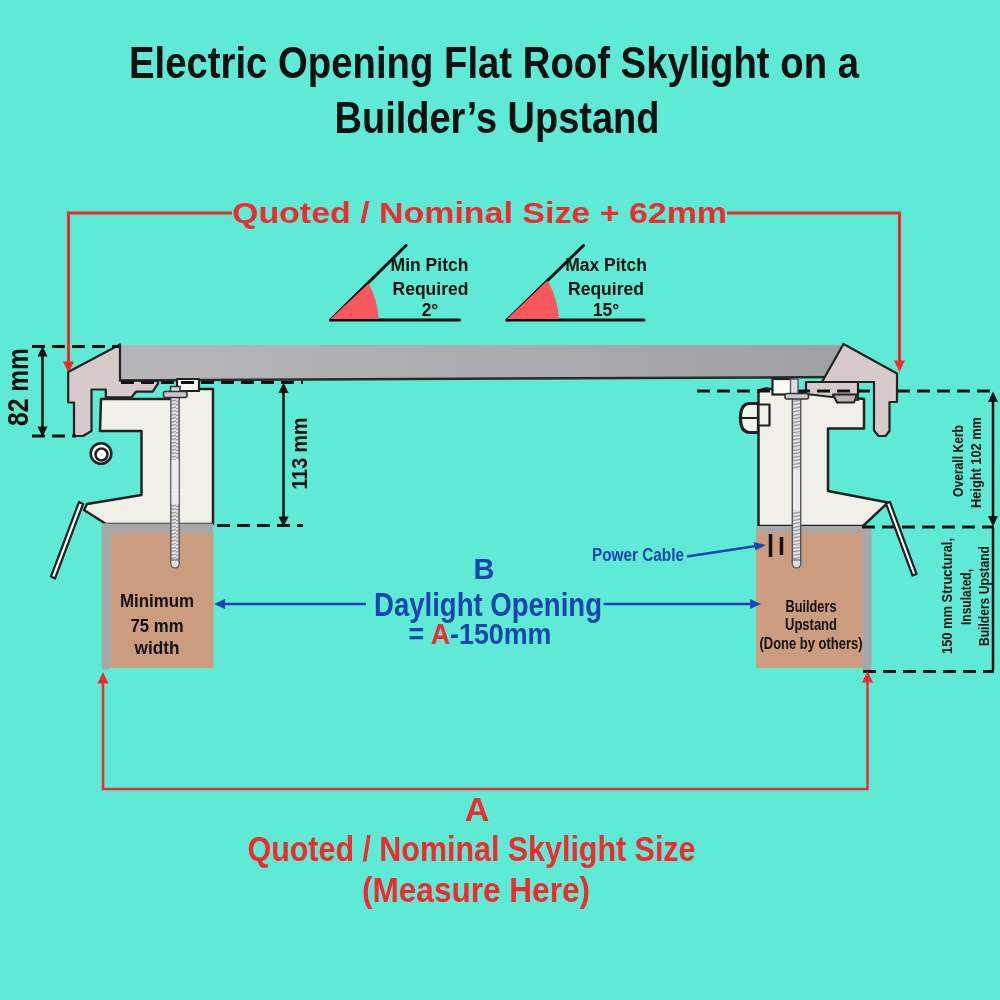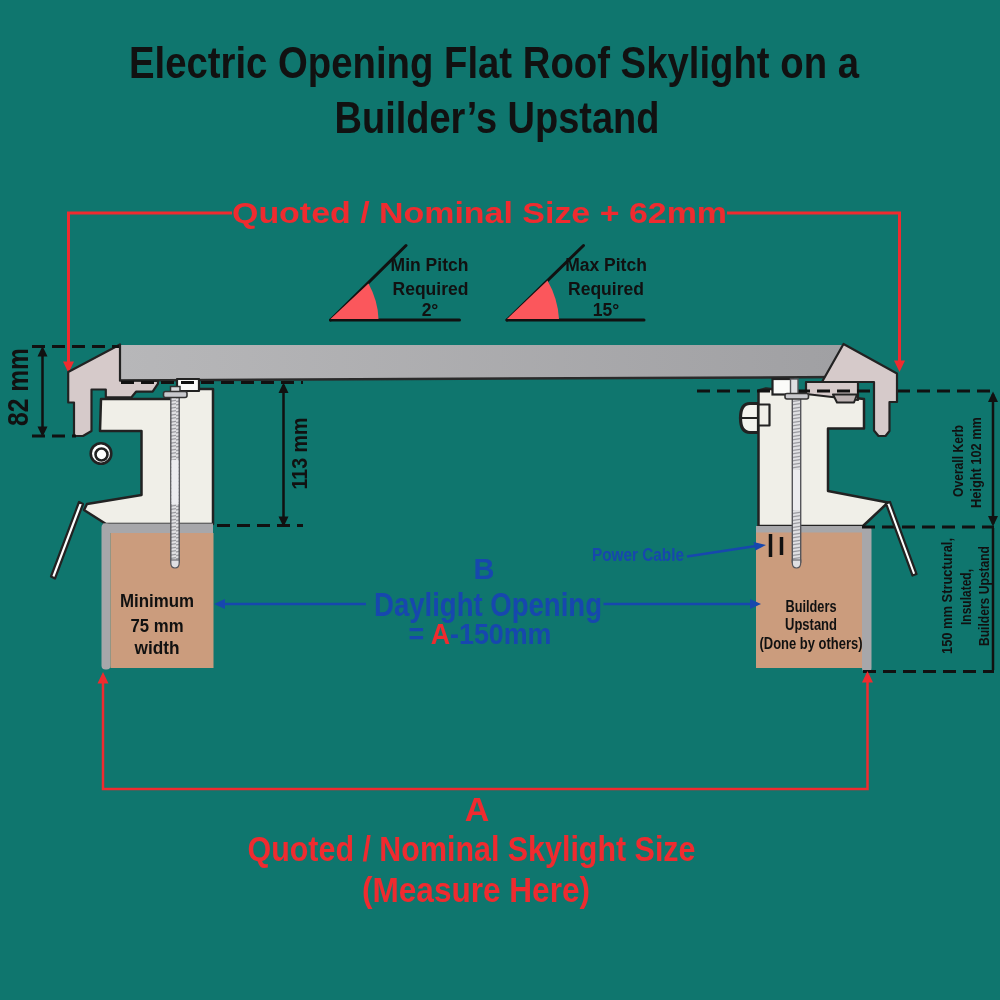--- a/index.html
+++ b/index.html
@@ -1,16 +1,16 @@
 <!DOCTYPE html>
 <html><head>
 <meta charset="utf-8">
 <style>
   html,body{margin:0;padding:0;background:#fff;}
-  #page{width:1000px;height:1000px;position:relative;background:#0f766e;overflow:hidden;text-align:right;}
+  #page{width:1000px;height:1000px;position:relative;background:#5eead4;overflow:hidden;text-align:right;}
   svg{position:absolute;left:0;top:0;}
   text{font-family:"Liberation Sans",sans-serif;font-weight:bold;}
 </style>
 </head>
 <body>
 <div id="page">
 <svg width="1000" height="1000" viewBox="0 0 1000 1000">
 <defs>
   <linearGradient id="glass" x1="0" y1="0" x2="1" y2="0">
     <stop offset="0" stop-color="#b7b7b9"></stop>

